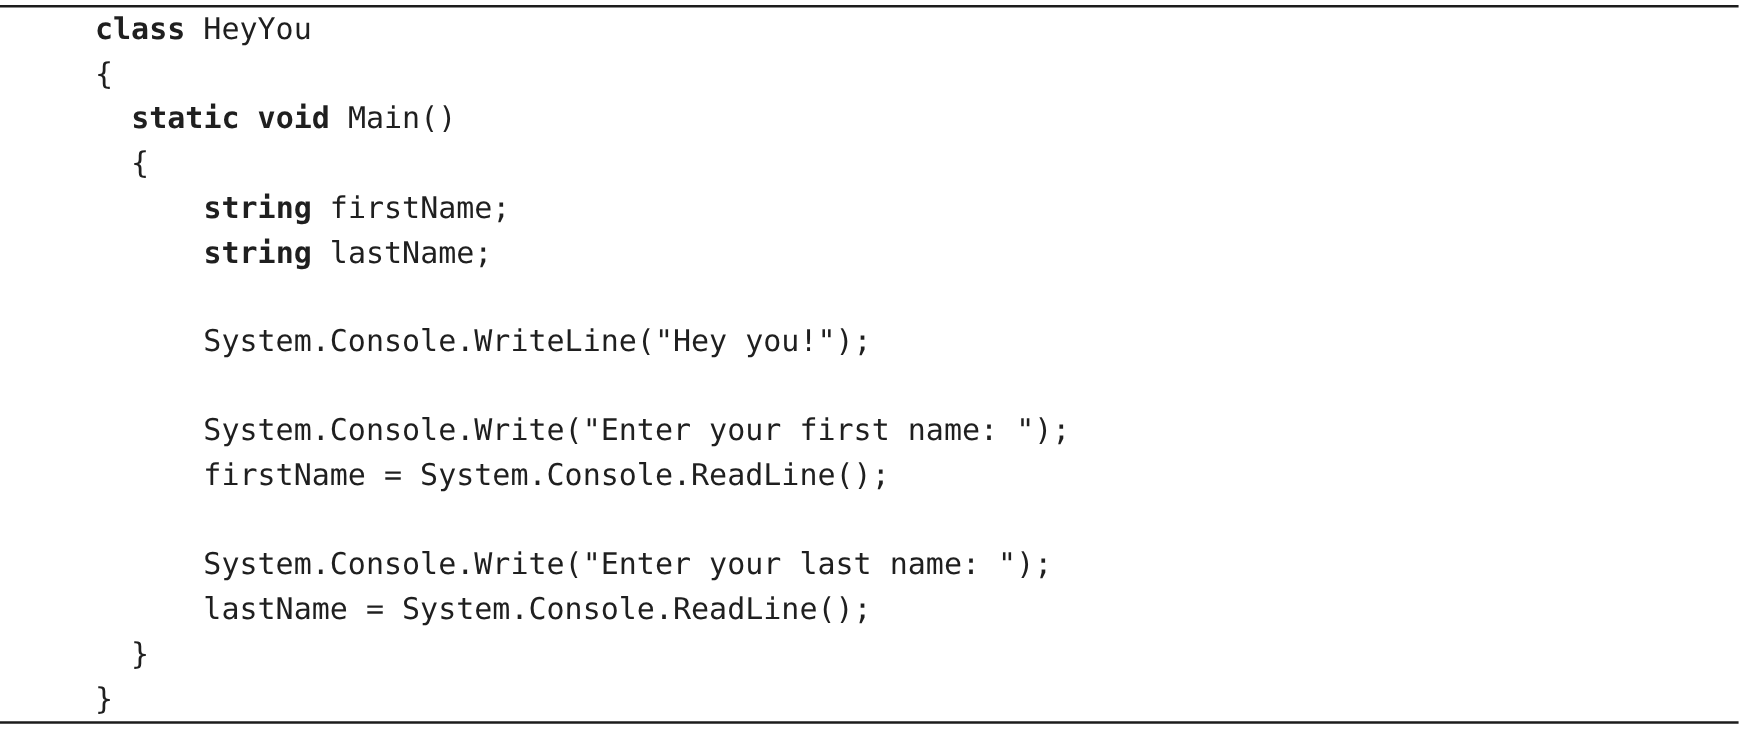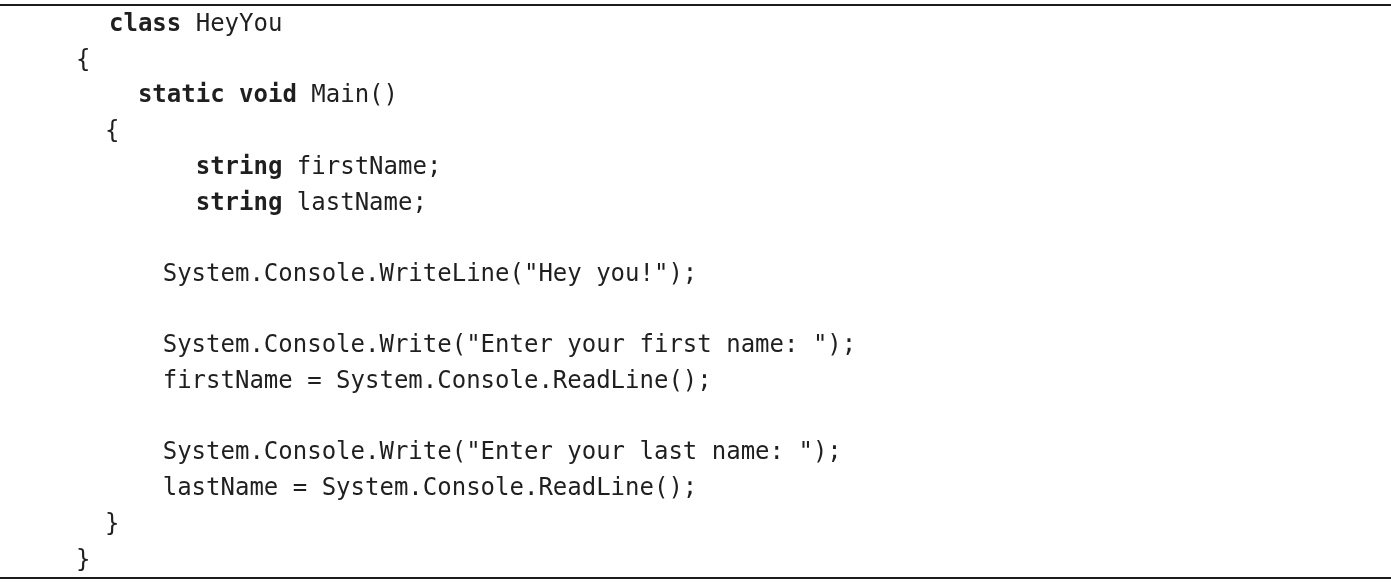--- a/index.html
+++ b/index.html
@@ -30,21 +30,21 @@
     color: var(--text);
     font-size: 24px;
     line-height: 35.7px;
     white-space: pre;
     height: 571.2px;
     overflow: hidden;
   }
   .code-line {
     min-height: 35.7px;
   }
-  .kw { font-weight: bold; margin-left: 33px; }
+  .kw { font-weight: bold; }
 </style>
 </head>
 <body>
 
 <div class="rule rule-top"></div>
 
 <div class="code-listing"><div class="code-line"><span class="kw">class</span><span class="plain"> HeyYou</span></div><div class="code-line"><span class="plain">{</span></div><div class="code-line"><span class="plain">  </span><span class="kw">static void</span><span class="plain"> Main()</span></div><div class="code-line"><span class="plain">  {</span></div><div class="code-line"><span class="plain">      </span><span class="kw">string</span><span class="plain"> firstName;</span></div><div class="code-line"><span class="plain">      </span><span class="kw">string</span><span class="plain"> lastName;</span></div><div class="code-line"></div><div class="code-line"><span class="plain">      System.Console.WriteLine("Hey you!");</span></div><div class="code-line"></div><div class="code-line"><span class="plain">      System.Console.Write("Enter your first name: ");</span></div><div class="code-line"><span class="plain">      firstName = System.Console.ReadLine();</span></div><div class="code-line"></div><div class="code-line"><span class="plain">      System.Console.Write("Enter your last name: ");</span></div><div class="code-line"><span class="plain">      lastName = System.Console.ReadLine();</span></div><div class="code-line"><span class="plain">  }</span></div><div class="code-line"><span class="plain">}</span></div></div>
 
 <div class="rule rule-bottom"></div>
 

